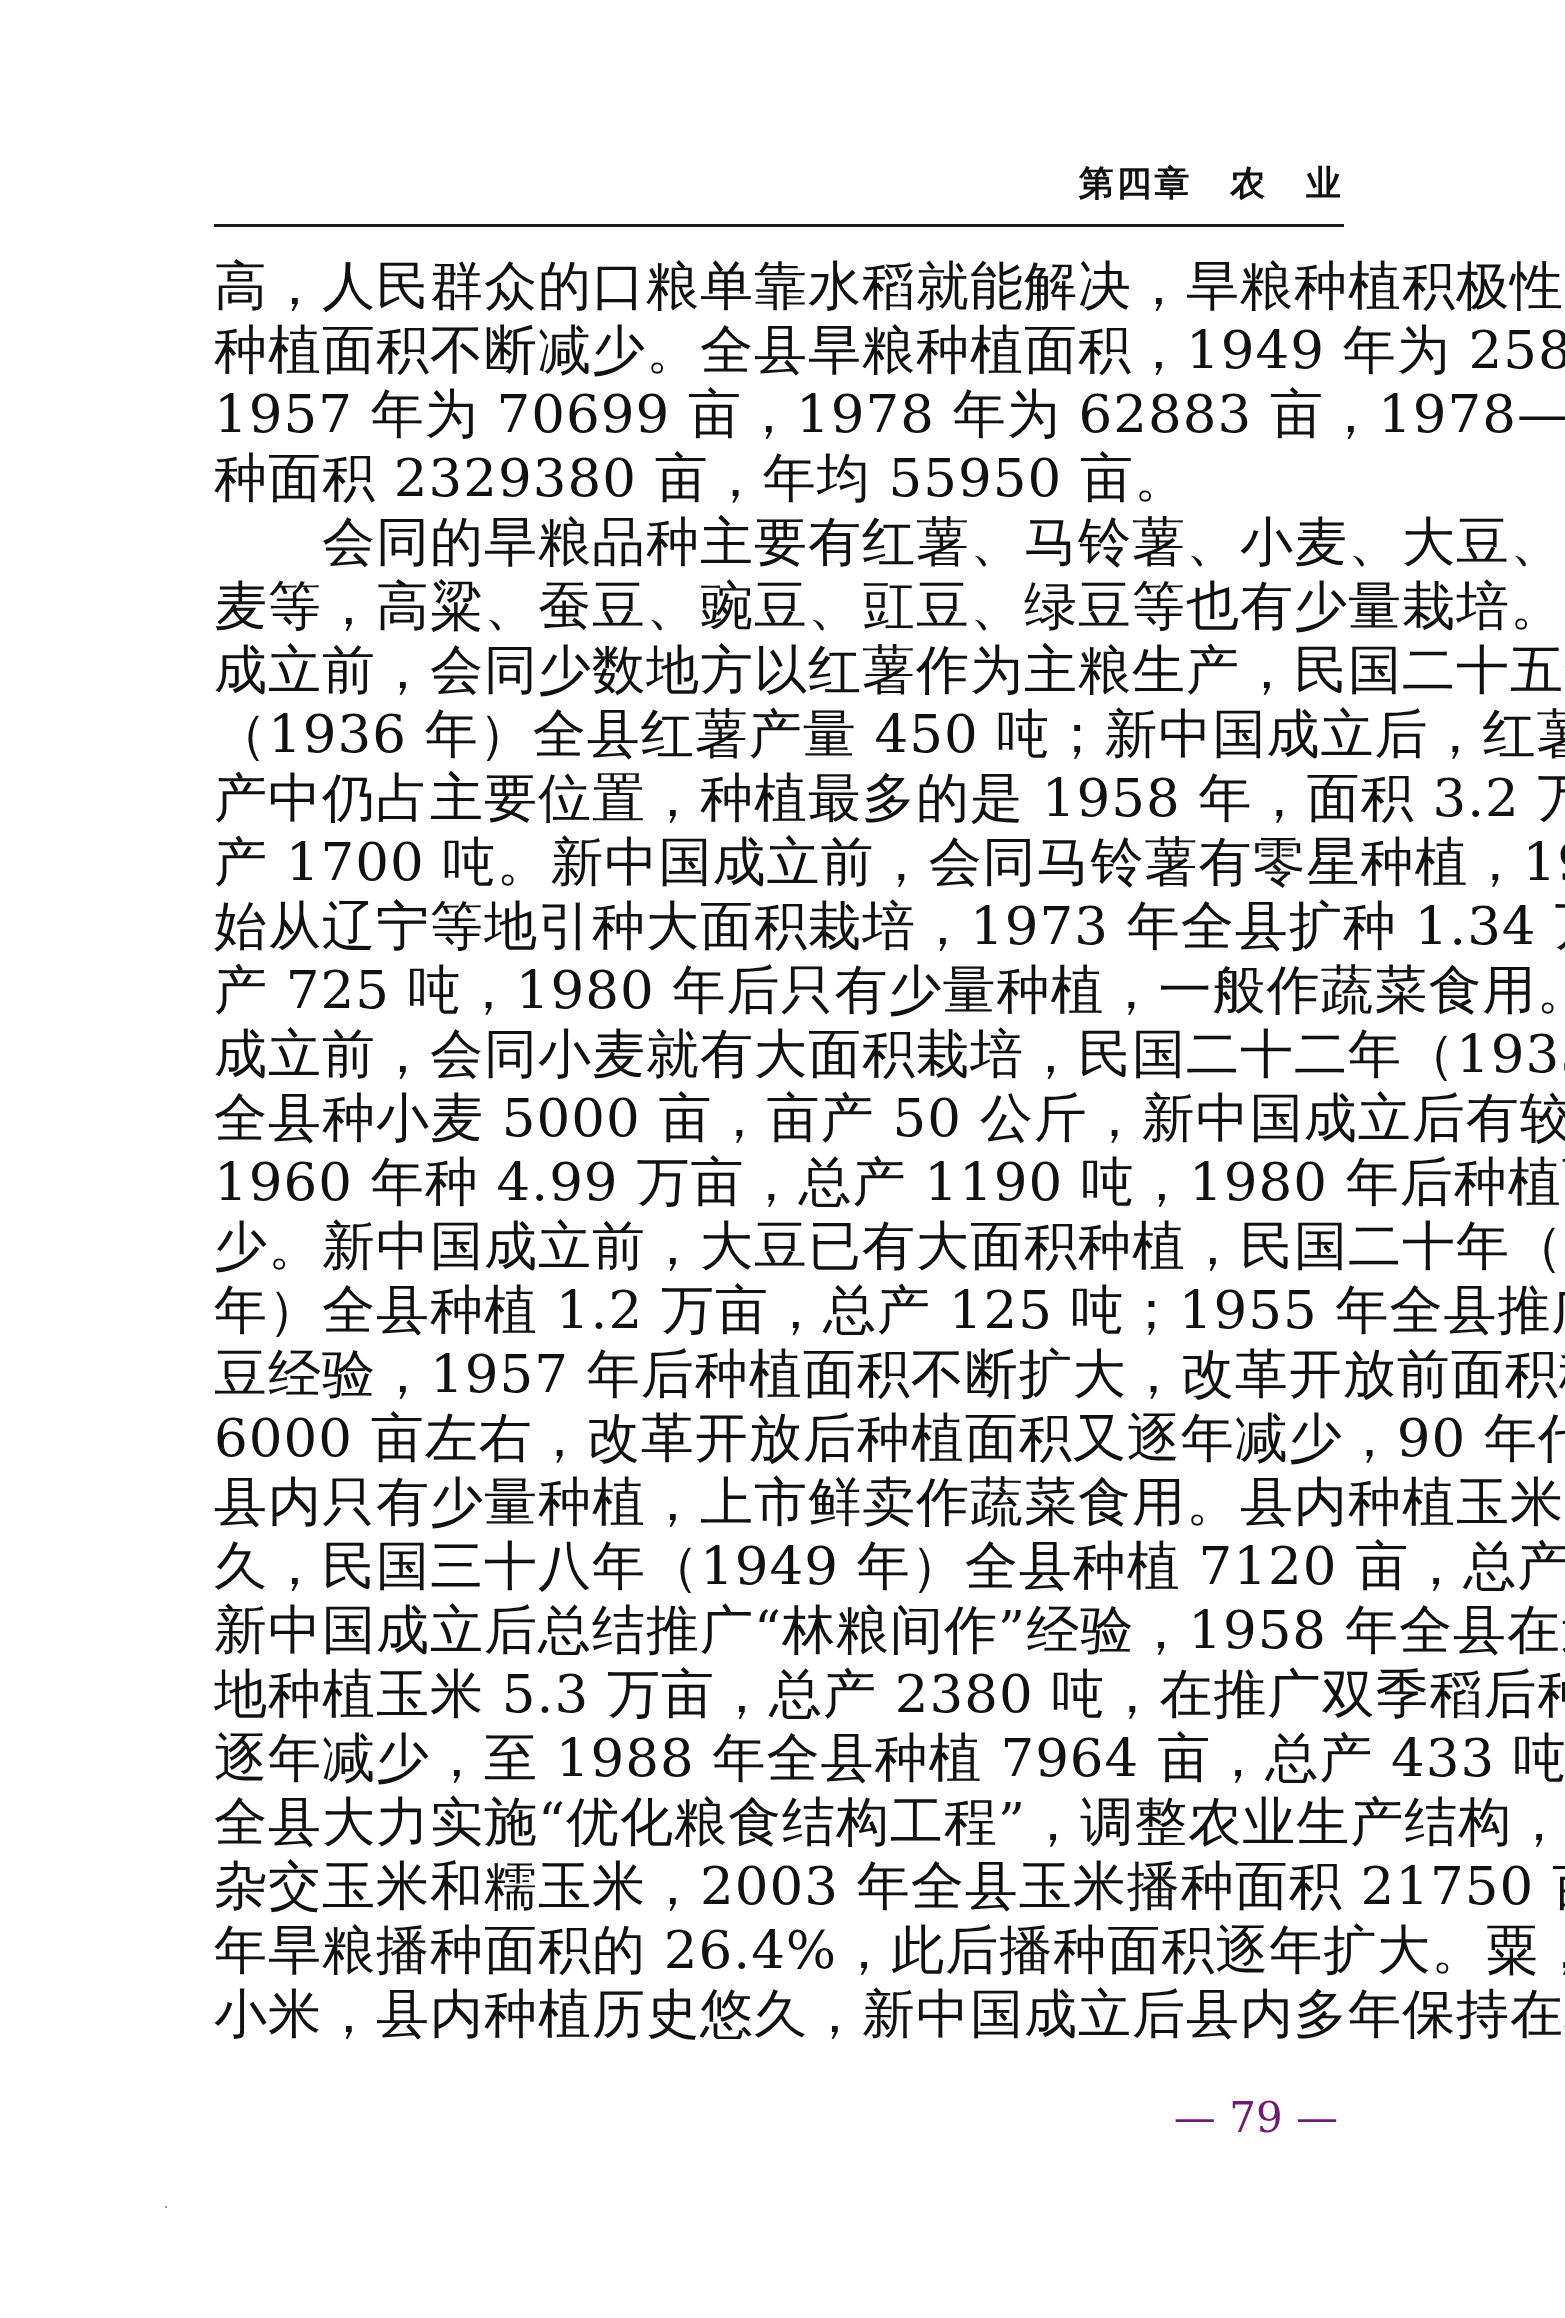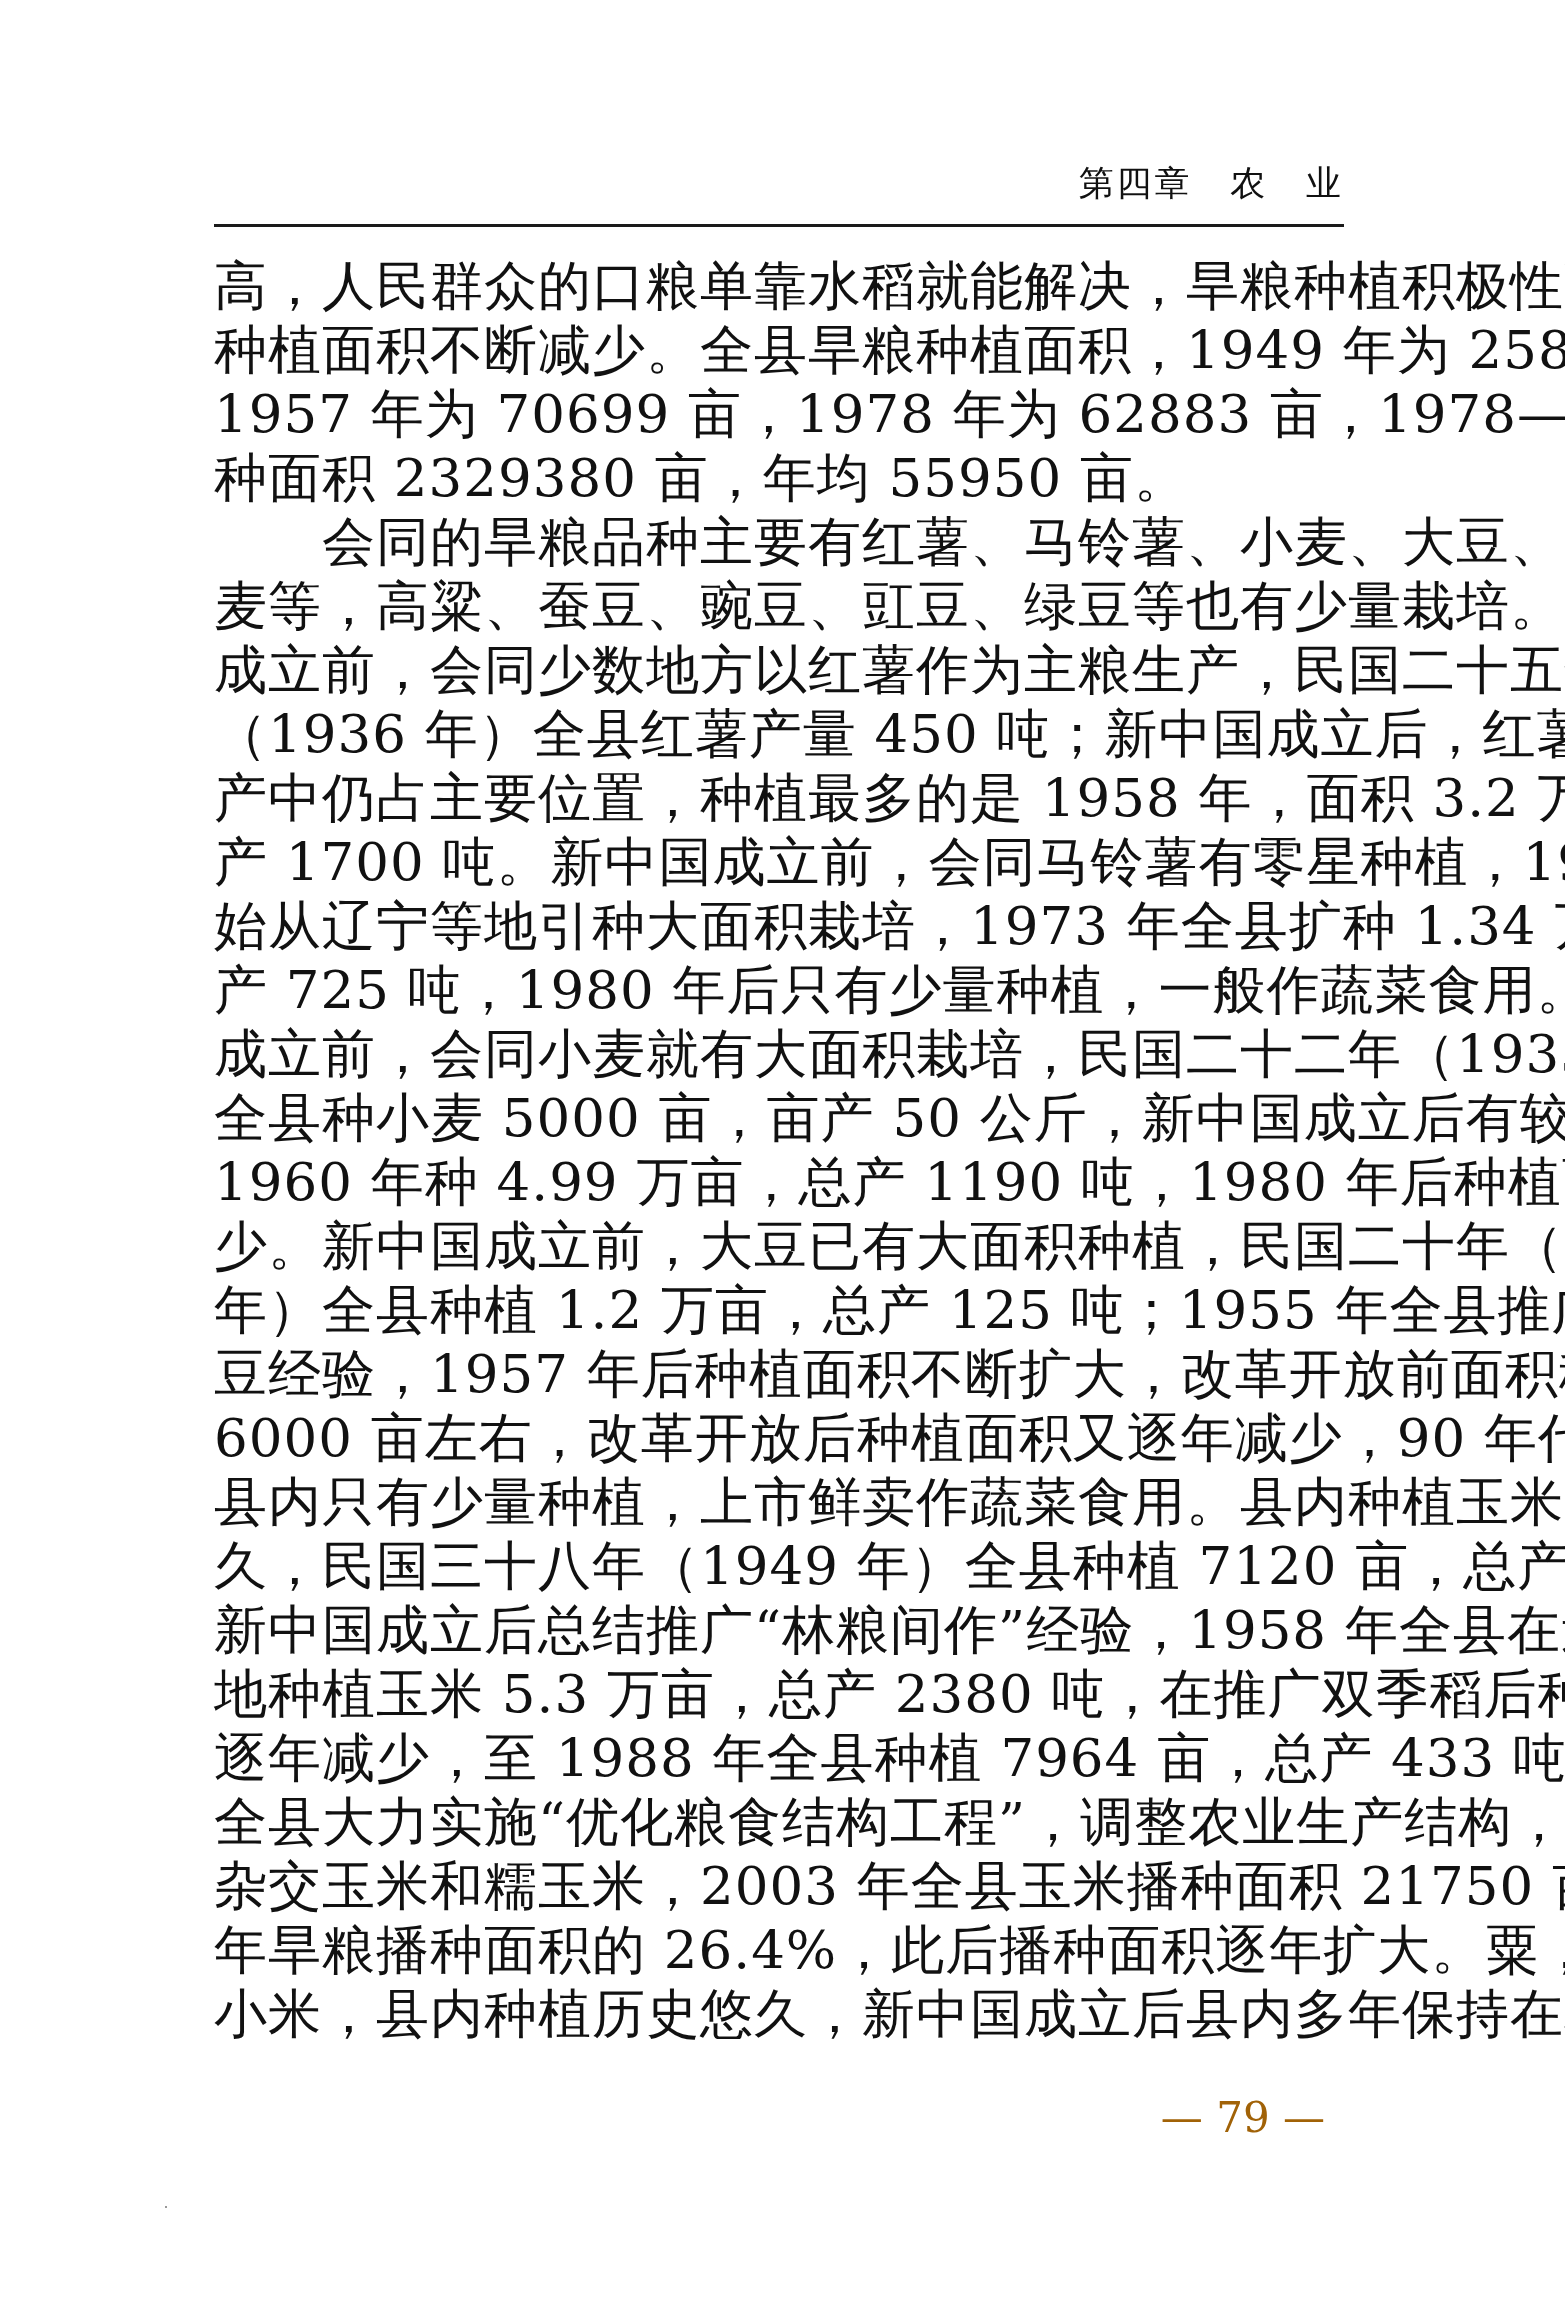--- a/index.html
+++ b/index.html
@@ -24,20 +24,21 @@
     }
     .chapter-title {
       position: absolute;
       right: 0;
       top: 0;
       font-size: 35px;
       line-height: 48px;
       letter-spacing: 2.9px;
       color: #111111;
       white-space: pre;
+      font-weight: bold;
     }
     .header-rule {
       position: absolute;
       left: 214px;
       top: 224px;
       width: 1130px;
       height: 2.9px;
       background: #1a1a1a;
     }
     .body-text {
@@ -57,26 +58,26 @@
       letter-spacing: 1px;
     }
     .text-line.last {
       text-align-last: left;
     }
     .text-line.indent {
       padding-left: 108px;
     }
     .page-number {
       position: absolute;
-      right: 240px;
+      right: 227px;
       top: 2089px;
       font-size: 42px;
       line-height: 58px;
       white-space: pre;
-      color: #a16207;
+      color: #701a75;
     }
     .speck {
       position: absolute;
       left: 165px;
       top: 2206px;
       width: 1.9px;
       height: 1.9px;
       border-radius: 1px;
       background: #777777;
     }

